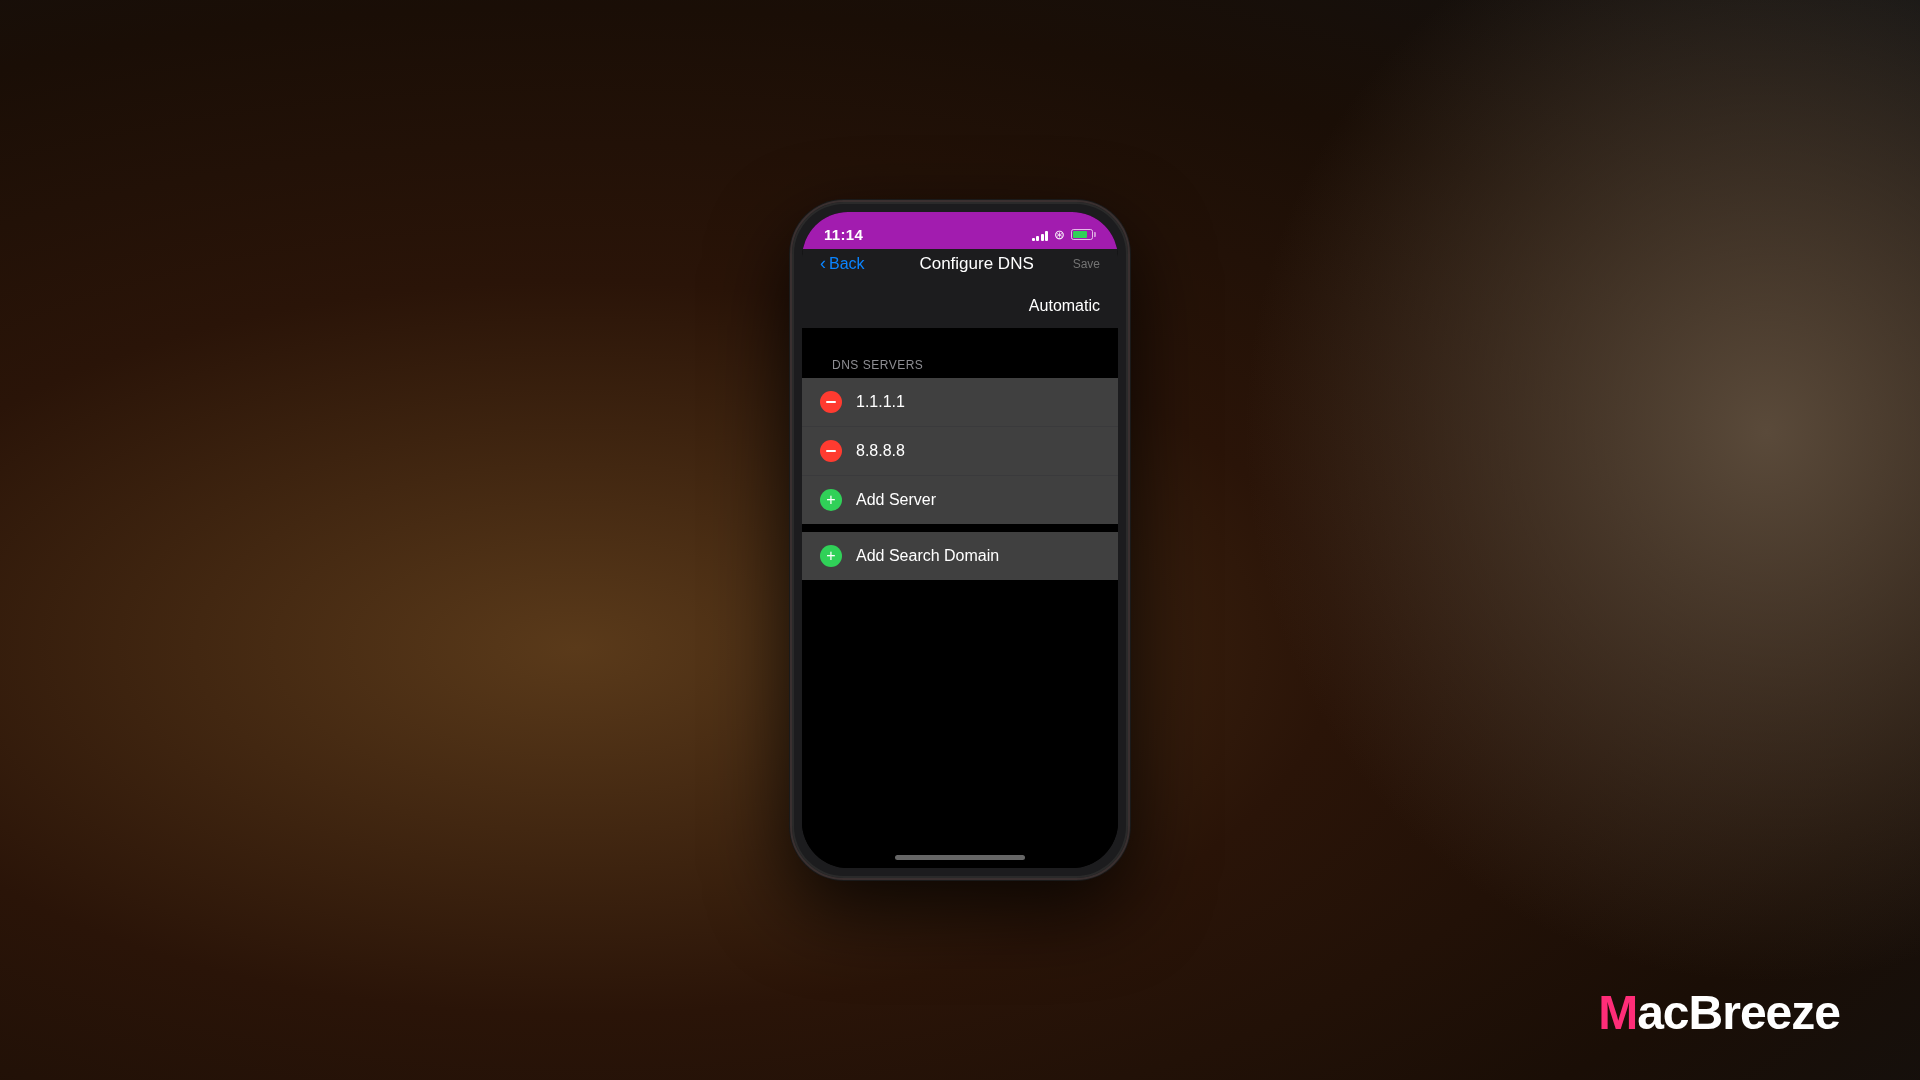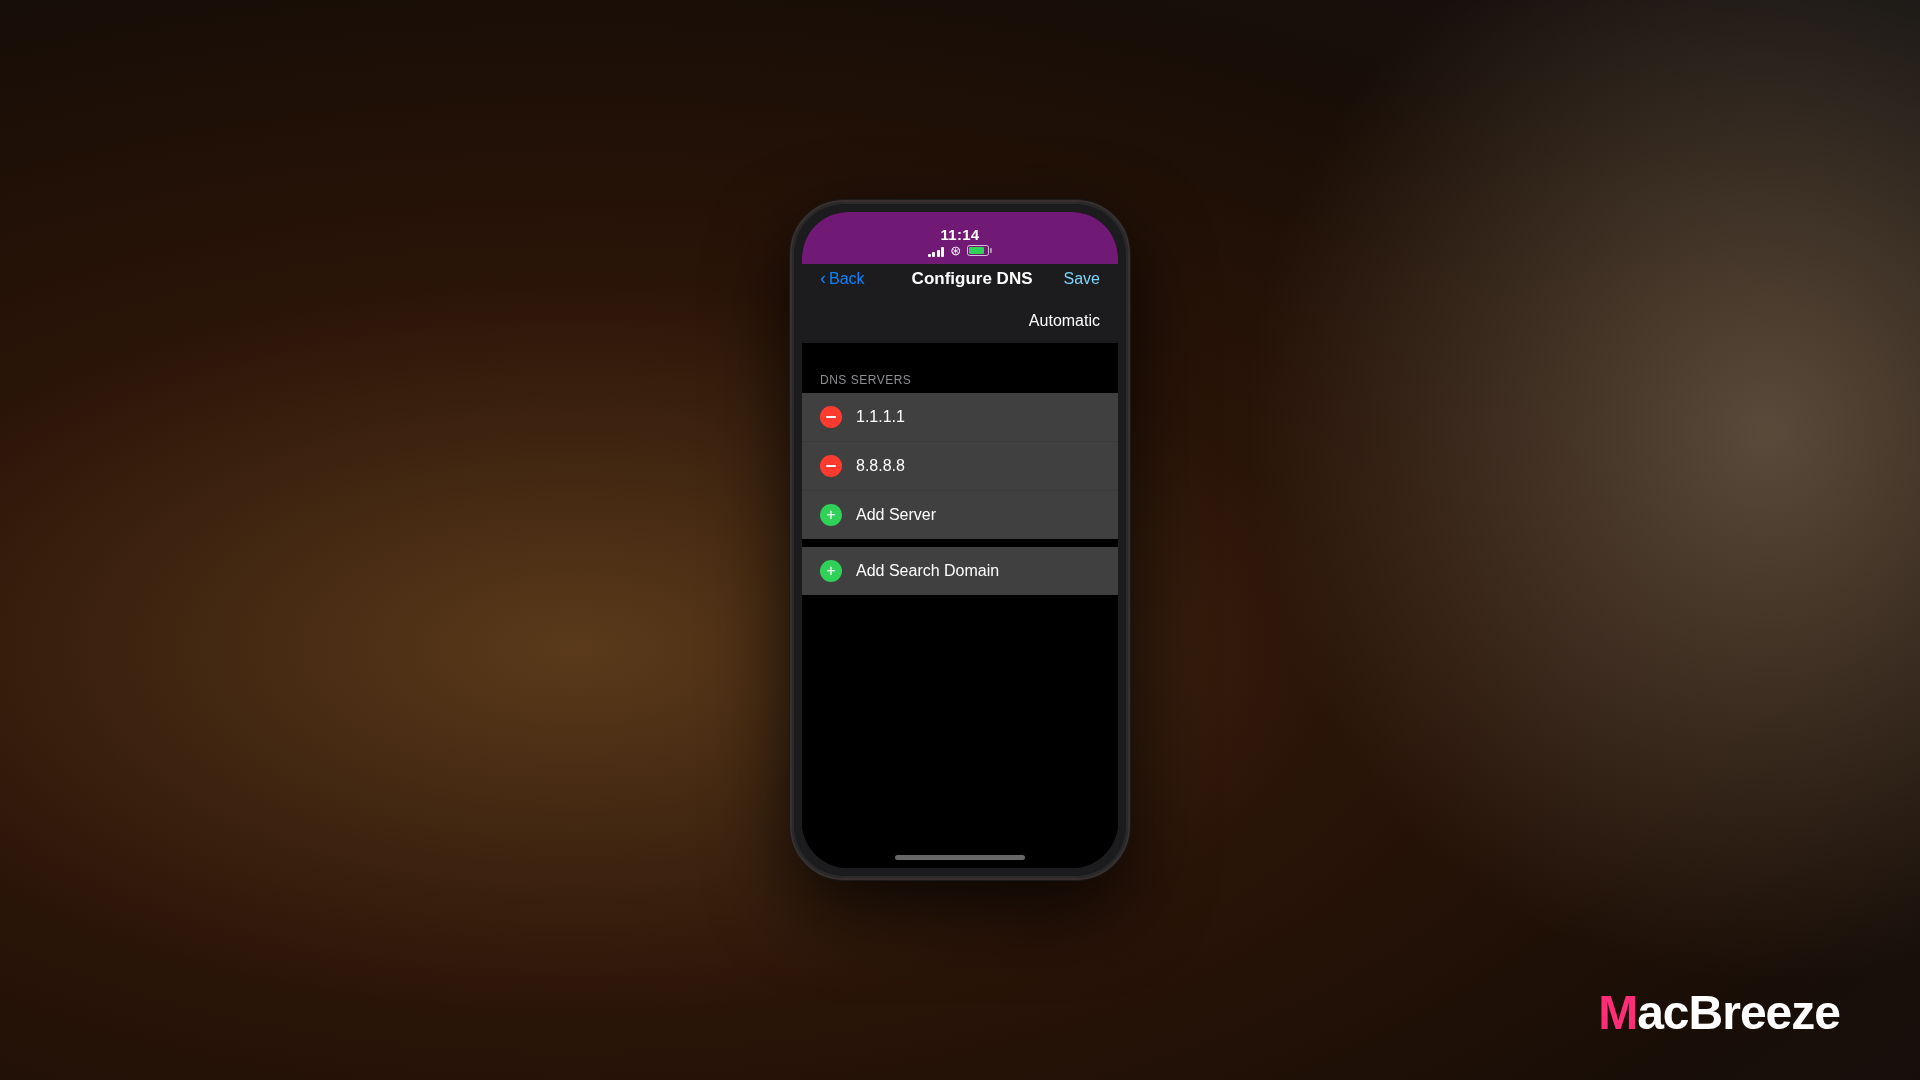--- a/index.html
+++ b/index.html
@@ -85,22 +85,21 @@
       flex-direction: column;
     }
 
     
     .status-bar {
       display: flex;
       align-items: center;
       justify-content: space-between;
       padding: 14px 22px 6px;
       flex-shrink: 0;
-      background: #701a75;
-      flex-direction: column;
+      background: #a21caf;
     }
 
     .status-time {
       font-size: 15px;
       font-weight: 600;
       color: #fff;
       letter-spacing: 0.3px;
     }
 
     .status-icons {
@@ -174,28 +173,28 @@
     }
 
     .nav-back-chevron {
       font-size: 18px;
       font-weight: 300;
       color: #0a84ff;
     }
 
     .nav-title {
       font-size: 17px;
-      font-weight: 700;
+      font-weight: 400;
       color: #fff;
       margin-left: 16px;
     }
 
     .nav-save {
-      font-size: 16px;
-      color: #7dd3fc;
+      font-size: 12px;
+      color: #737373;
     }
 
     
     .content {
       flex: 1;
       background: #000;
       overflow-y: auto;
     }
 
     
@@ -224,21 +223,21 @@
     }
 
     .checkmark {
       color: #0a84ff;
       font-size: 18px;
       font-weight: 600;
     }
 
     
     .section-header {
-      padding: 22px 18px 6px;
+      padding: 22px 30px 6px;
       font-size: 12px;
       font-weight: 400;
       color: #8e8e93;
       letter-spacing: 0.5px;
       text-transform: uppercase;
       background: #000;
     }
 
     
     .dns-list {

